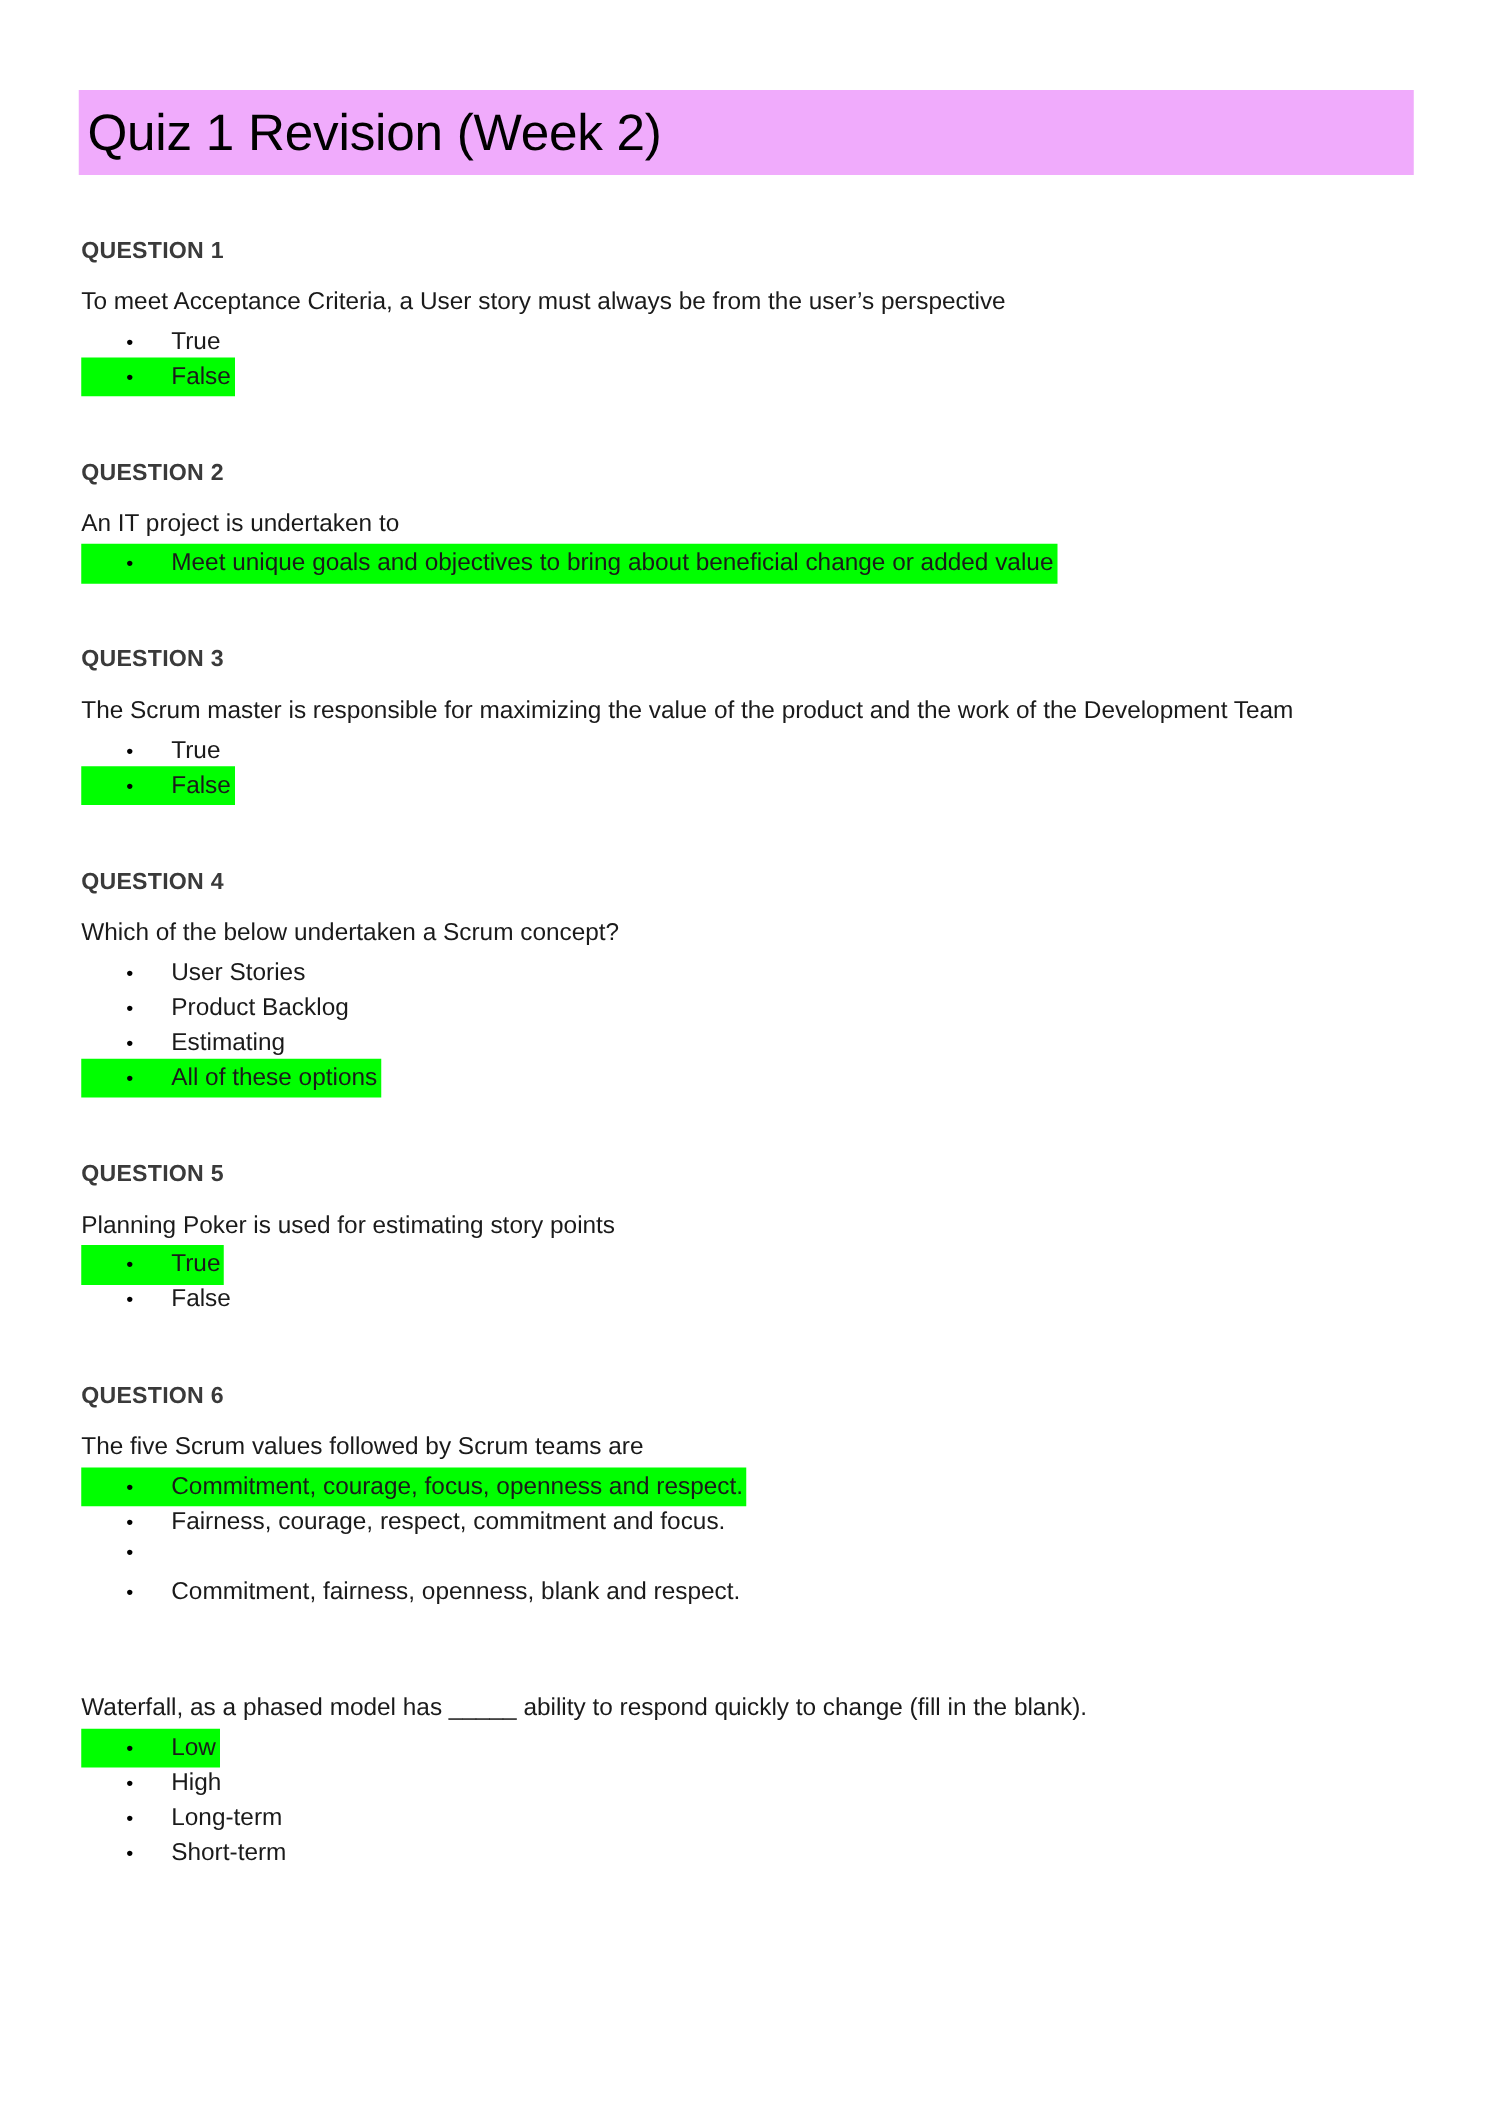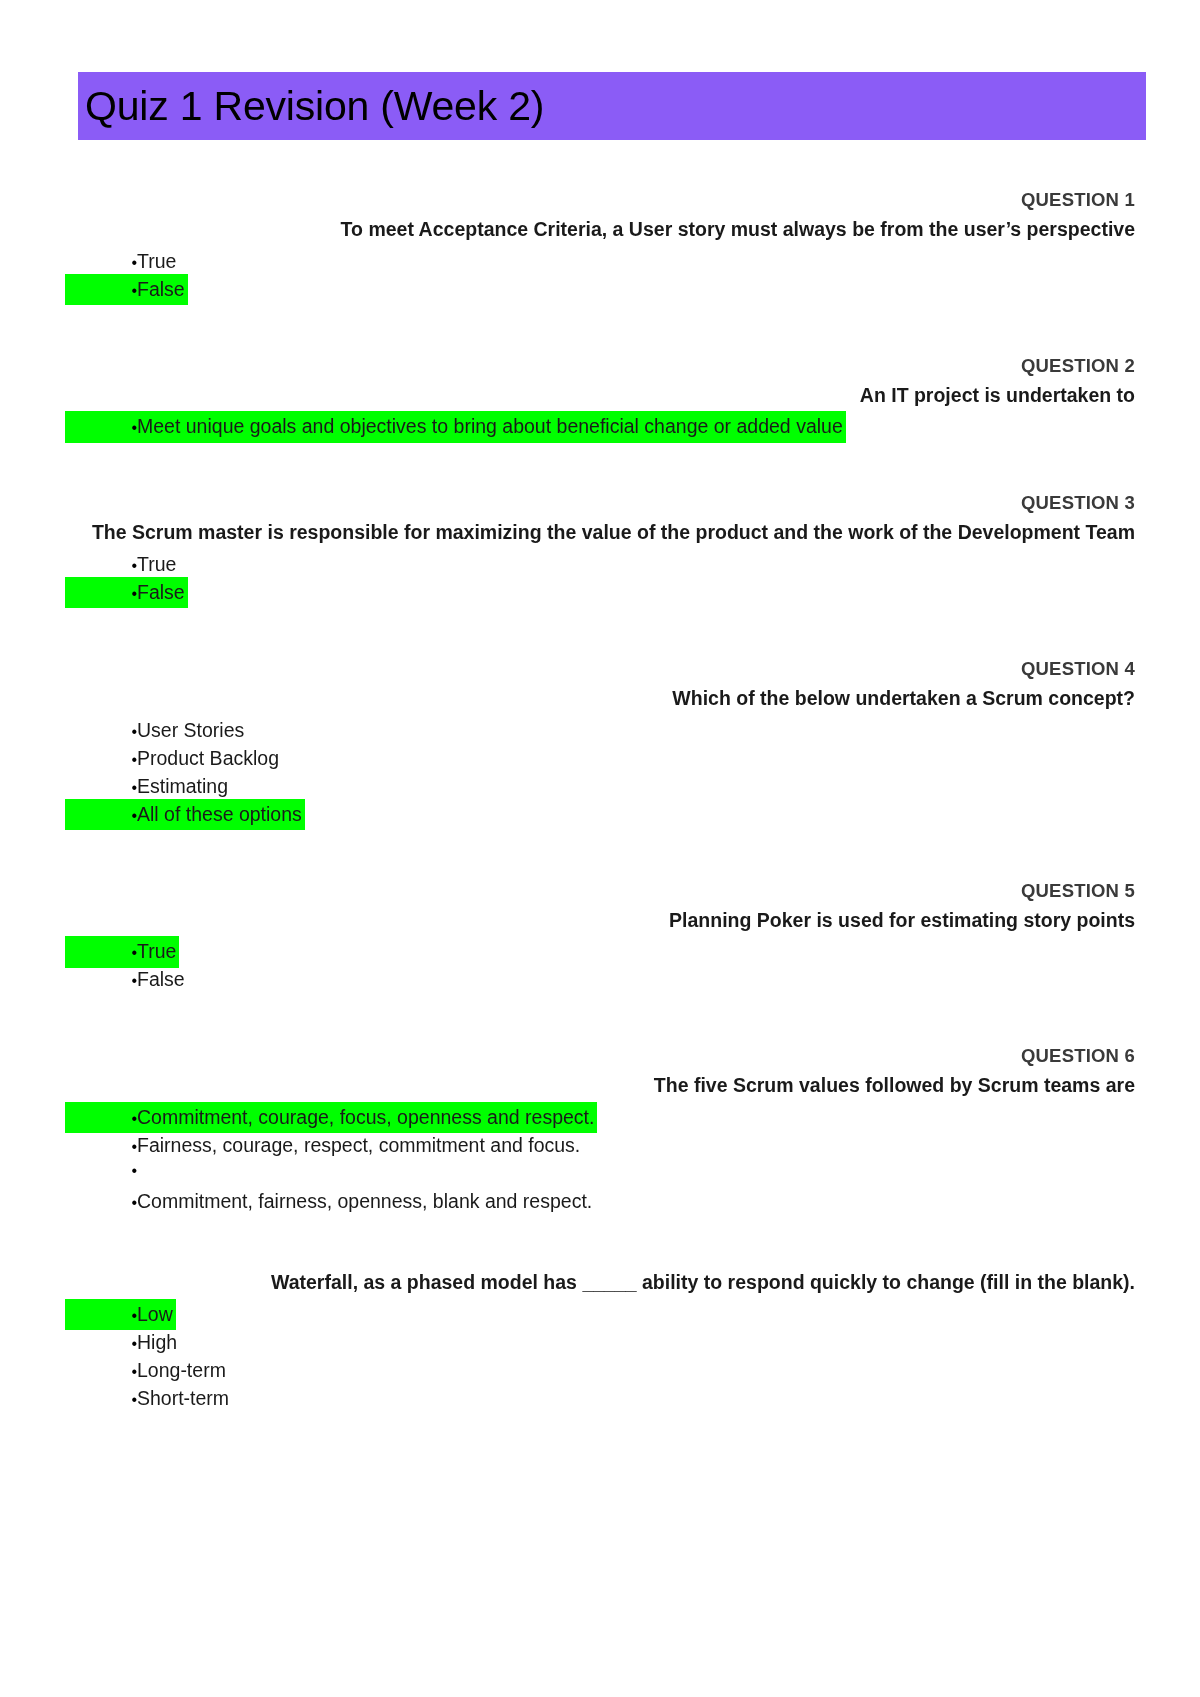--- a/index.html
+++ b/index.html
@@ -21,25 +21,25 @@
     width: 1200px;
     height: 1697px;
     background: #ffffff;
     box-sizing: border-box;
     overflow: hidden;
   }
 
   
   .title-banner {
     position: absolute;
-    left: 78px;
+    left: 63px;
     top: 72px;
     width: 1068px;
     height: 68px;
-    background: #8b5cf6;
+    background: #f0abfc;
     display: flex;
     align-items: center;
     box-sizing: border-box;
   }
   .title-text {
     font-size: 41px;
     font-weight: 400;
     line-height: 1;
     color: #000000;
     letter-spacing: -0.2px;
@@ -50,41 +50,40 @@
   
   .content {
     position: absolute;
     left: 65px;
     top: 188px;
     width: 1070px;
   }
 
   .question-block {
     margin-bottom: 0;
-    text-align: right;
   }
 
   .q-header {
     font-family: "Liberation Sans", "DejaVu Sans", sans-serif;
     font-size: 18.5px;
     font-weight: bold;
     color: #3a3a3a;
     letter-spacing: 0.2px;
     line-height: 1.35;
     margin: 0;
     padding: 0;
   }
 
   .q-text {
     font-family: "Liberation Sans", "DejaVu Sans", sans-serif;
     font-size: 19.5px;
-    font-weight: 700;
+    font-weight: 400;
     color: #1a1a1a;
     line-height: 1.42;
-    margin: 3px 0 0 0;
+    margin: 15px 0 0 0;
     padding: 0;
     white-space: nowrap;
   }
 
   .options {
     list-style: none;
     margin: 2px 0 0 0;
     padding: 0;
   }
 

